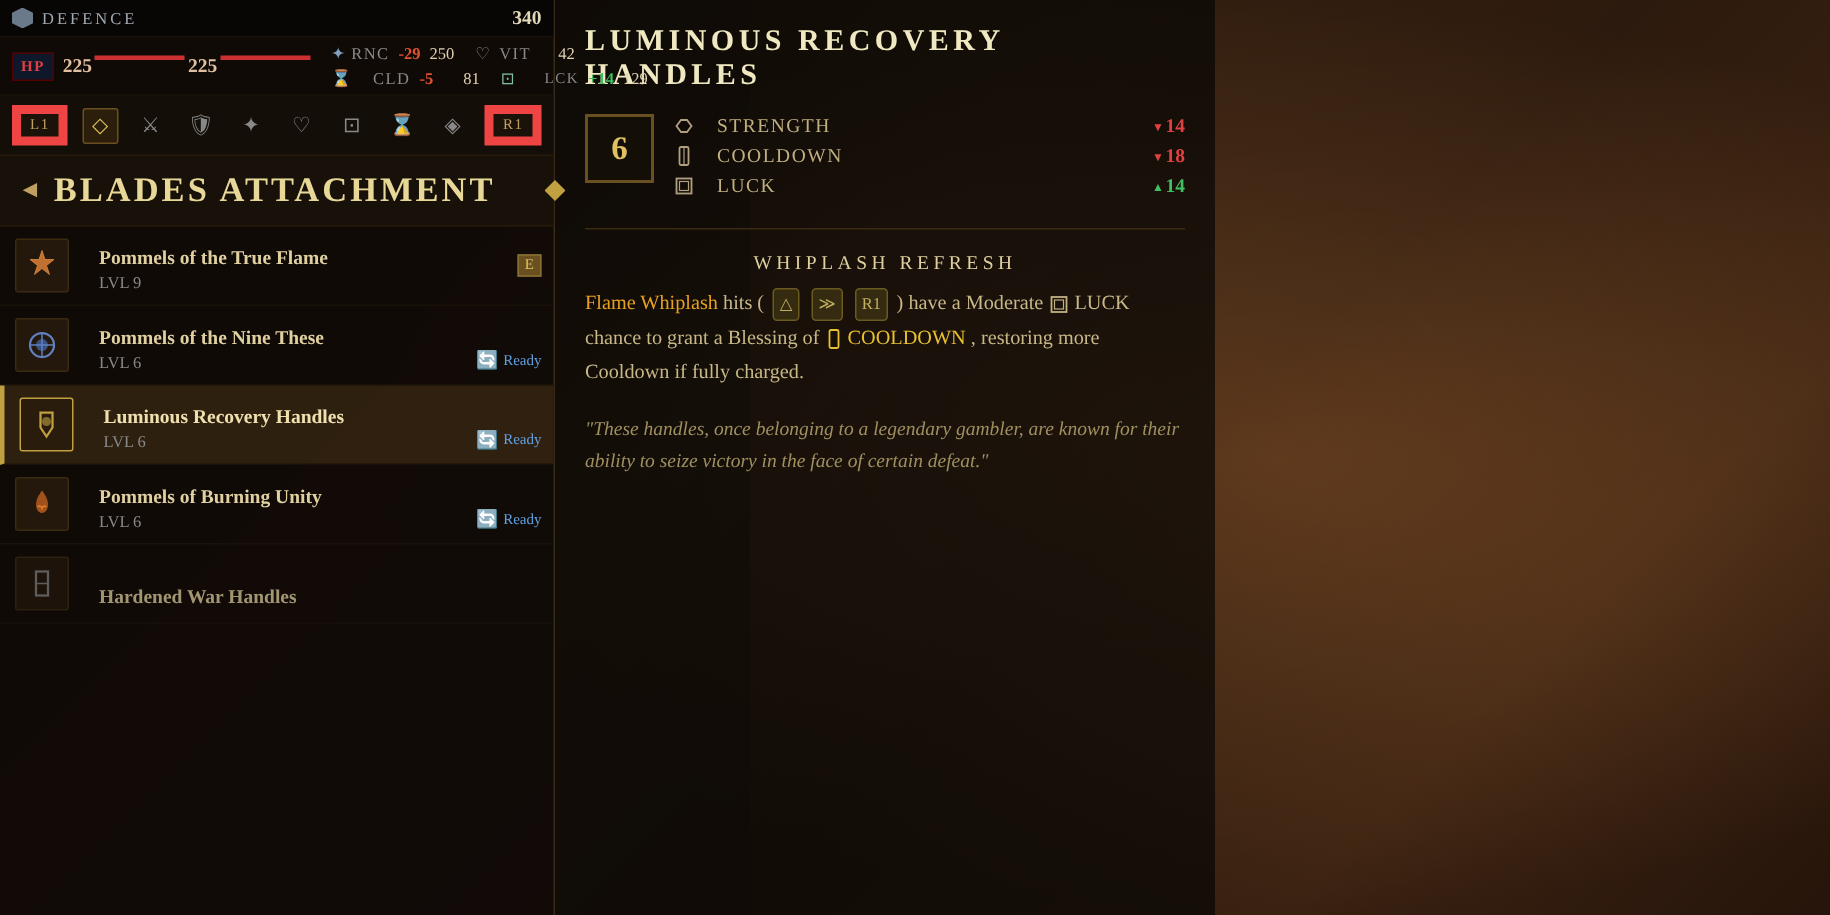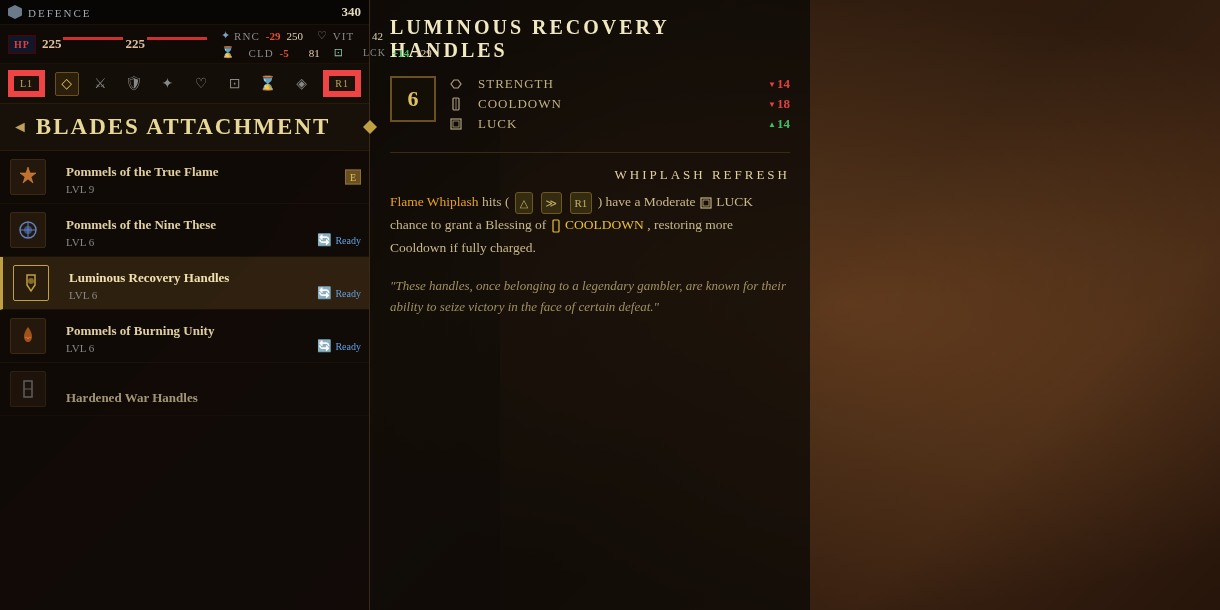--- a/index.html
+++ b/index.html
@@ -248,21 +248,21 @@
     }
 
     .stat-down { color: #e04040; }
     .stat-up { color: #40c060; }
 
     .triangle-down { font-size: 8px; }
     .triangle-up { font-size: 8px; }
 
     
     .ability-header {
-      text-align: right;
+      text-align: center;
       color: #e0d0a0;
       font-size: 13px;
       letter-spacing: 3px;
       margin: 14px 0 8px;
       text-transform: uppercase;
     }
 
     .ability-text {
       color: #c8b888;
       font-size: 13.5px;

